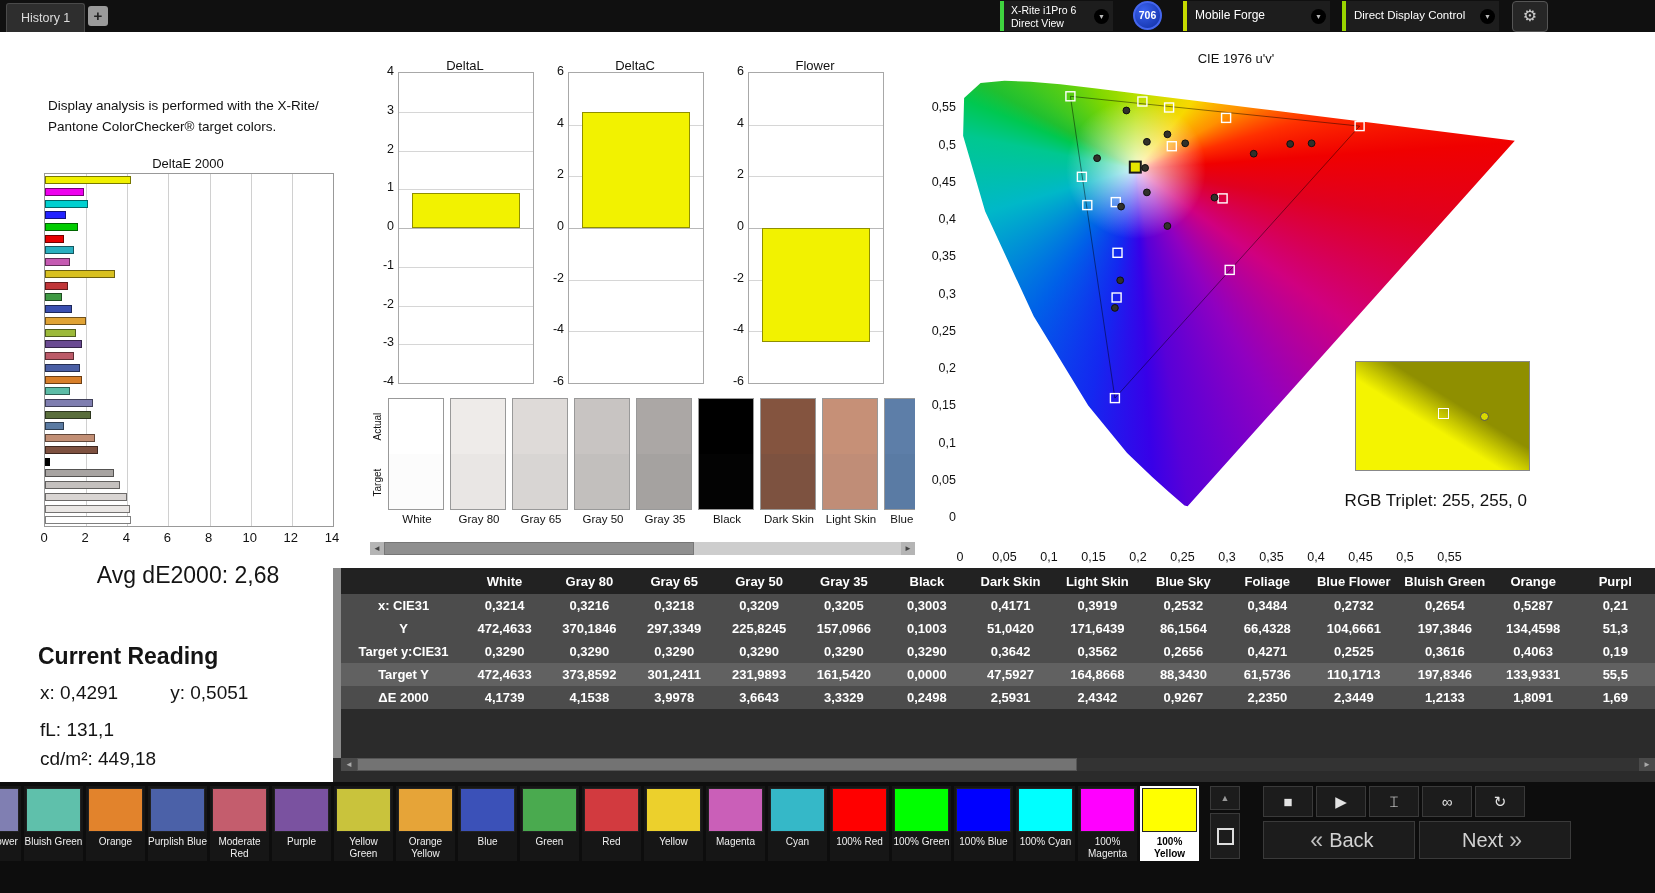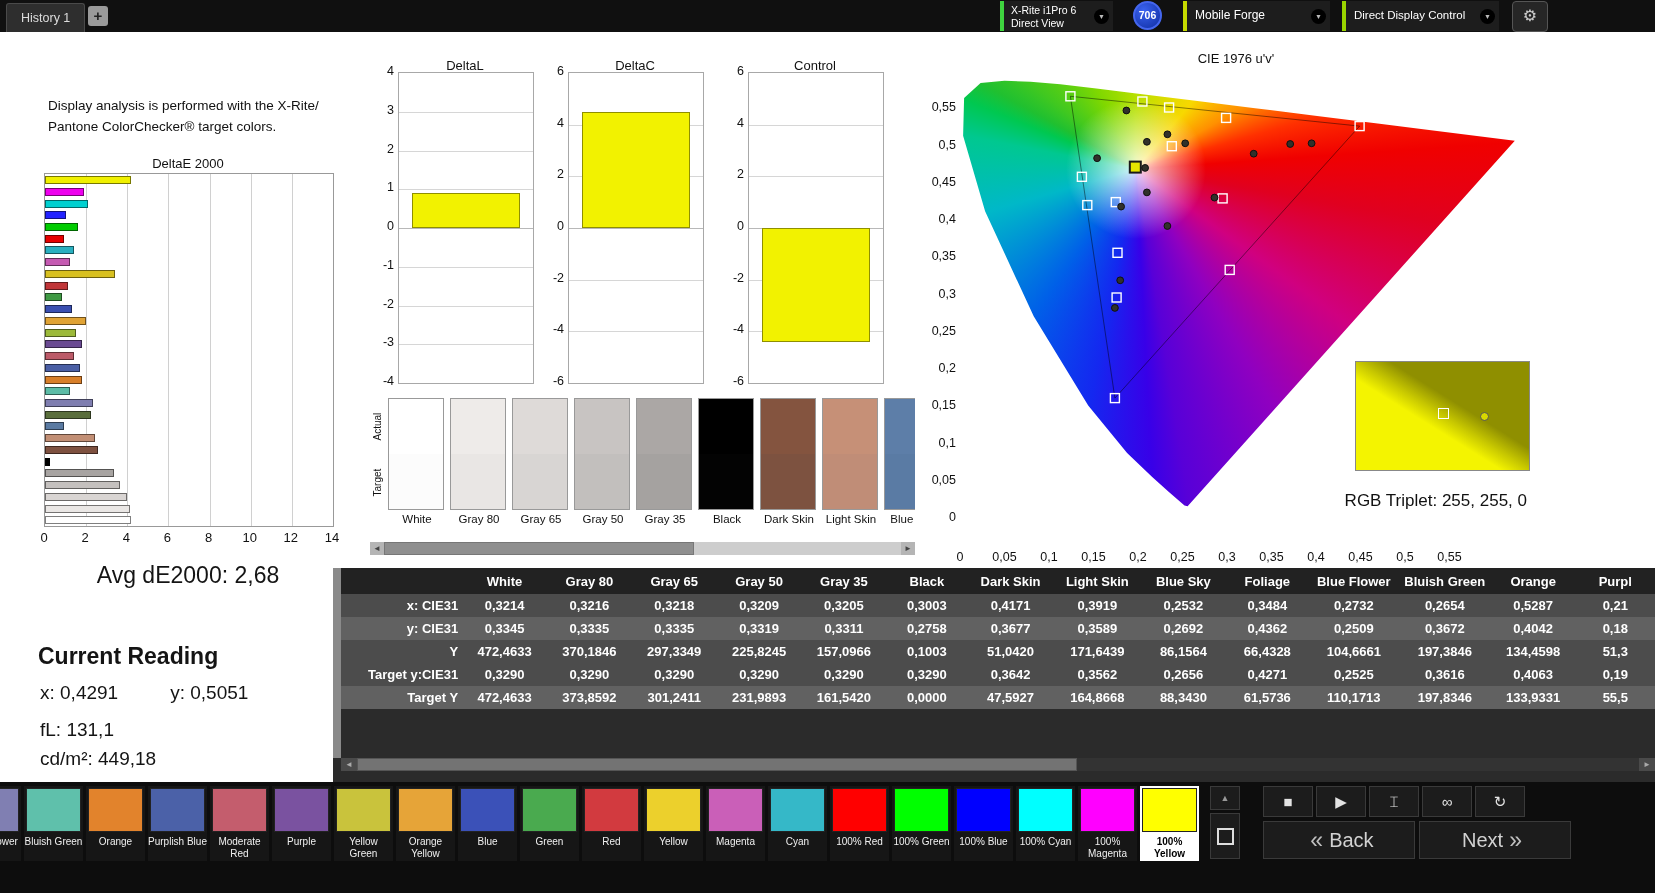--- a/index.html
+++ b/index.html
@@ -83,21 +83,21 @@
   .inset-square{position:absolute;left:82px;top:46px;width:9px;height:9px;border:1.5px solid #fff;}
   .inset-dot{position:absolute;left:124px;top:50px;width:7px;height:7px;border-radius:50%;background:#d8d800;border:1px solid #555;}
   #rgb-triplet{position:absolute;right:8px;top:418px;font-size:17px;color:#111;}
   
   #table-region{position:absolute;left:333px;top:568px;width:1322px;height:214px;background:#2b2b2b;}
   #vstrip{position:absolute;left:0;top:0;width:8px;height:190px;background:#8a8a8a;}
   #de-table{position:absolute;left:8px;top:0;border-collapse:collapse;table-layout:fixed;}
   #de-table th,#de-table td{font-size:13px;font-weight:700;color:#fff;white-space:nowrap;overflow:hidden;padding:0 4px;}
   #de-table th{height:26px;background:#222;text-align:center;}
   #de-table td{height:23px;text-align:center;}
-  #de-table td.rowlabel{text-align:right;padding-left:8px;}
+  #de-table td.rowlabel{text-align:center;padding-left:8px;}
   #de-table tr.odd td{background:#4c4c4c;}
   #de-table tr.even td{background:#616161;}
   #tbl-scroll{left:8px;top:190px;width:1314px;background:#333;}
   #tbl-scroll .hs-btn{background:#4a4a4a;color:#aaa;width:16px;}
   #tbl-scroll .hs-thumb{background:#737373;border-color:#555;}
   
   #toolbar{position:absolute;left:0;top:782px;width:1655px;height:111px;background:#0d0d0d;overflow:hidden;}
   #patch-row{position:absolute;left:-38px;top:4px;display:flex;gap:3px;}
   .patch-btn{width:59px;flex:0 0 59px;background:#161616;padding-bottom:2px;}
   .patch-btn.selected{background:#ffffff;}
@@ -241,21 +241,21 @@
       <div class="dl-plot" style="left:568px;">
           <div class="hgrid" style="top: 51.7px;"></div>
           <div class="hgrid" style="top: 103.3px;"></div>
           <div class="hgrid zero" style="top: 155px;"></div>
           <div class="hgrid" style="top: 206.7px;"></div>
           <div class="hgrid" style="top: 258.3px;"></div>
           <div class="dl-bar" style="top: 38.8px; height: 116.3px;"></div>
         </div>
     </div>
     <div class="dl-chart">
-      <div class="dl-title" style="left:748px;">Control</div>
+      <div class="dl-title" style="left:748px;">Flower</div>
       <div class="dl-yticks" style="left:718px;">
           <div class="dl-tick" style="top: -8px;">6</div>
           <div class="dl-tick" style="top: 43.7px;">4</div>
           <div class="dl-tick" style="top: 95.3px;">2</div>
           <div class="dl-tick" style="top: 147px;">0</div>
           <div class="dl-tick" style="top: 198.7px;">-2</div>
           <div class="dl-tick" style="top: 250.3px;">-4</div>
           <div class="dl-tick" style="top: 302px;">-6</div>
         </div>
       <div class="dl-plot" style="left:748px;">
@@ -445,37 +445,20 @@
             <td>0,3205</td>
             <td>0,3003</td>
             <td>0,4171</td>
             <td>0,3919</td>
             <td>0,2532</td>
             <td>0,3484</td>
             <td>0,2732</td>
             <td>0,2654</td>
             <td>0,5287</td>
             <td>0,21</td>
-          </tr>
-          <tr class="even">
-            <td class="rowlabel">y: CIE31</td>
-            <td>0,3345</td>
-            <td>0,3335</td>
-            <td>0,3335</td>
-            <td>0,3319</td>
-            <td>0,3311</td>
-            <td>0,2758</td>
-            <td>0,3677</td>
-            <td>0,3589</td>
-            <td>0,2692</td>
-            <td>0,4362</td>
-            <td>0,2509</td>
-            <td>0,3672</td>
-            <td>0,4042</td>
-            <td>0,18</td>
           </tr>
           <tr class="odd">
             <td class="rowlabel">Y</td>
             <td>472,4633</td>
             <td>370,1846</td>
             <td>297,3349</td>
             <td>225,8245</td>
             <td>157,0966</td>
             <td>0,1003</td>
             <td>51,0420</td>
@@ -514,20 +497,37 @@
             <td>0,0000</td>
             <td>47,5927</td>
             <td>164,8668</td>
             <td>88,3430</td>
             <td>61,5736</td>
             <td>110,1713</td>
             <td>197,8346</td>
             <td>133,9331</td>
             <td>55,5</td>
           </tr>
+          <tr class="odd">
+            <td class="rowlabel">ΔE 2000</td>
+            <td>4,1739</td>
+            <td>4,1538</td>
+            <td>3,9978</td>
+            <td>3,6643</td>
+            <td>3,3329</td>
+            <td>0,2498</td>
+            <td>2,5931</td>
+            <td>2,4342</td>
+            <td>0,9267</td>
+            <td>2,2350</td>
+            <td>2,3449</td>
+            <td>1,2133</td>
+            <td>1,8091</td>
+            <td>1,69</td>
+          </tr>
         </tbody>
     </table>
     <div class="hscroll" id="tbl-scroll">
       <div class="hs-btn" style="left:0;">◄</div>
       <div class="hs-btn" style="right:0;">►</div>
       <div class="hs-thumb" style="left:16px;width:720px;"></div>
     </div>
   </section>
 
   <footer id="toolbar">

